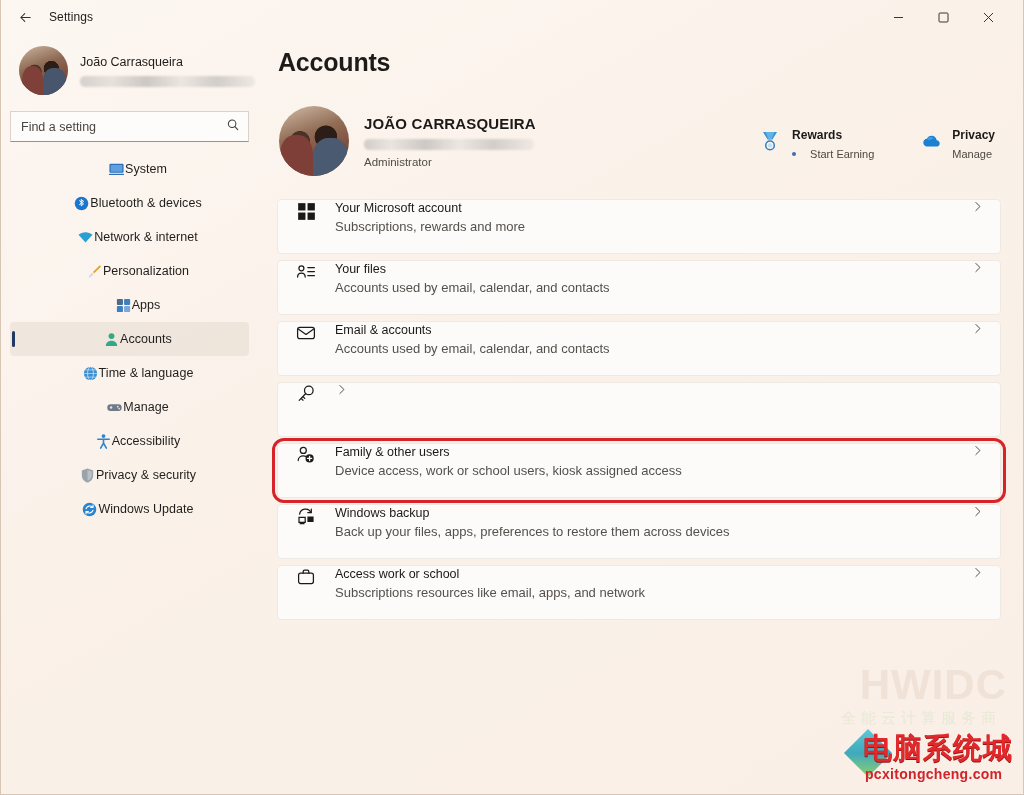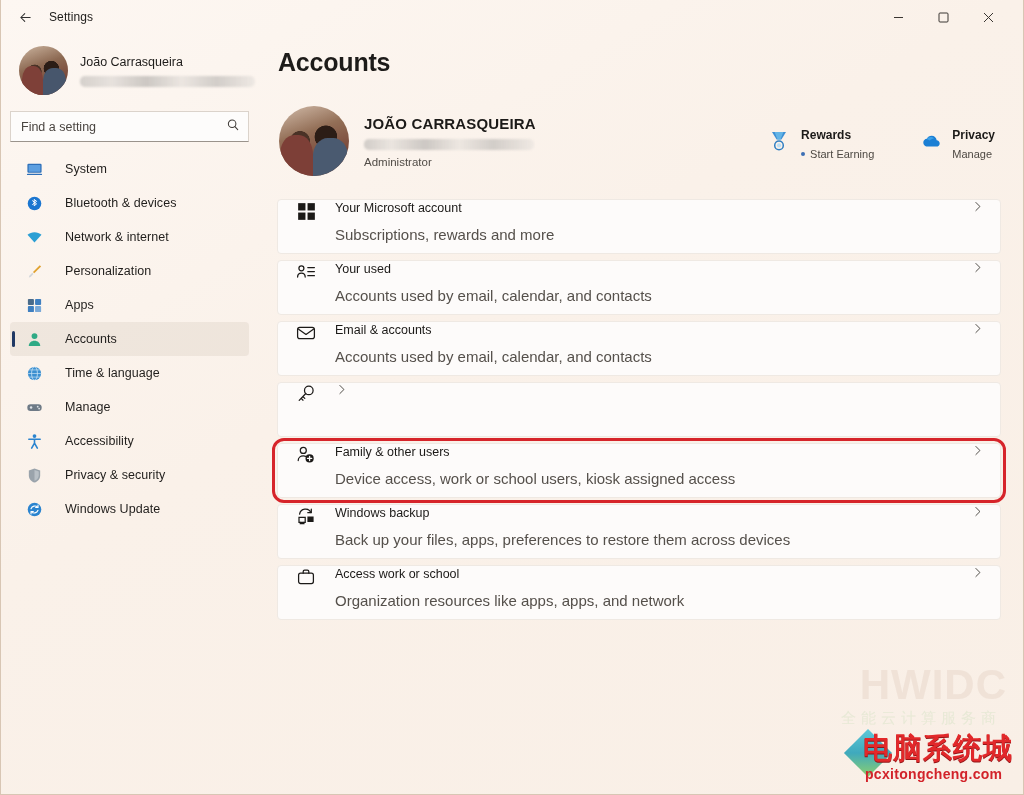--- a/index.html
+++ b/index.html
@@ -142,25 +142,26 @@
     right: 9px; top: 50%;
     transform: translateY(-50%);
     color: #3f3b37;
   }
 
   .navlist { margin-top: 2px; }
   .nav-item {
     position: relative;
     display: flex;
     align-items: center;
-    gap: 22px;
+    gap: 0;
     height: 34px;
     padding-left: 16px;
     border-radius: 4px;
     margin-bottom: 0px;
+    justify-content: center;
   }
   .nav-item.selected { background: rgba(120,95,75,.09); }
   .nav-item.selected::before {
     content: "";
     position: absolute;
     left: 2px; top: 50%;
     transform: translateY(-50%);
     width: 3px; height: 16px;
     border-radius: 2px;
     background: #1f3864;
@@ -270,21 +271,21 @@
     font-weight: 700;
     color: #1c1a18;
     line-height: 15px;
   }
   .ql-sub {
     margin-top: 4px;
     font-size: 11px;
     color: #4d4842;
     display: flex;
     align-items: center;
-    gap: 5px;
+    gap: 14px;
     line-height: 14px;
   }
   .ql-dot {
     width: 4px; height: 4px;
     border-radius: 50%;
     background: #3d6fb4;
     flex: 0 0 4px;
   }
 
   
@@ -308,22 +309,22 @@
     margin-right: 18px;
   }
   .card-ico svg { display: block; }
   .card-text { flex: 1 1 auto; min-width: 0; }
   .card-title {
     font-size: 12.5px;
     color: #1b1917;
     line-height: 16px;
   }
   .card-sub {
-    margin-top: 12px;
-    font-size: 15px;
+    margin-top: 4px;
+    font-size: 13px;
     color: #55504b;
     line-height: 14px;
   }
   .card-chev {
     flex: 0 0 auto;
     color: #3c3833;
     display: flex;
     align-items: center;
   }
 
@@ -648,21 +649,21 @@
 
       <div class="card">
         <span class="card-ico">
           <svg width="20" height="20" viewBox="0 0 20 20" fill="none" stroke="currentColor" stroke-width="1.25">
             <circle cx="5.4" cy="6.3" r="2.5"></circle>
             <path d="M1.6 15.1c0-2.4 1.7-4 3.8-4s3.8 1.6 3.8 4" stroke-linecap="round"></path>
             <path d="M11.8 5.5h6.6M11.8 9.6h6.6M11.8 13.7h6.6" stroke-linecap="round"></path>
           </svg>
         </span>
         <div class="card-text">
-          <div class="card-title">Your used</div>
+          <div class="card-title">Your files</div>
           <div class="card-sub">Accounts used by email, calendar, and contacts</div>
         </div>
         <span class="card-chev">
           <svg width="13" height="13" viewBox="0 0 16 16" fill="none" stroke="currentColor" stroke-width="1.1">
             <path d="M6 3l5 5-5 5" stroke-linecap="round" stroke-linejoin="round"></path>
           </svg>
         </span>
       </div>
 
       <div class="card">
@@ -741,21 +742,21 @@
 
       <div class="card">
         <span class="card-ico">
           <svg width="20" height="20" viewBox="0 0 20 20" fill="none" stroke="currentColor" stroke-width="1.25">
             <rect x="2.6" y="6.2" width="14.8" height="10.4" rx="2"></rect>
             <path d="M7.2 6.2V4.6c0-.8.6-1.4 1.4-1.4h2.8c.8 0 1.4.6 1.4 1.4v1.6" stroke-linecap="round"></path>
           </svg>
         </span>
         <div class="card-text">
           <div class="card-title">Access work or school</div>
-          <div class="card-sub">Organization resources like apps, apps, and network</div>
+          <div class="card-sub">Subscriptions resources like email, apps, and network</div>
         </div>
         <span class="card-chev">
           <svg width="13" height="13" viewBox="0 0 16 16" fill="none" stroke="currentColor" stroke-width="1.1">
             <path d="M6 3l5 5-5 5" stroke-linecap="round" stroke-linejoin="round"></path>
           </svg>
         </span>
       </div>
 
     </div>
   </div>

